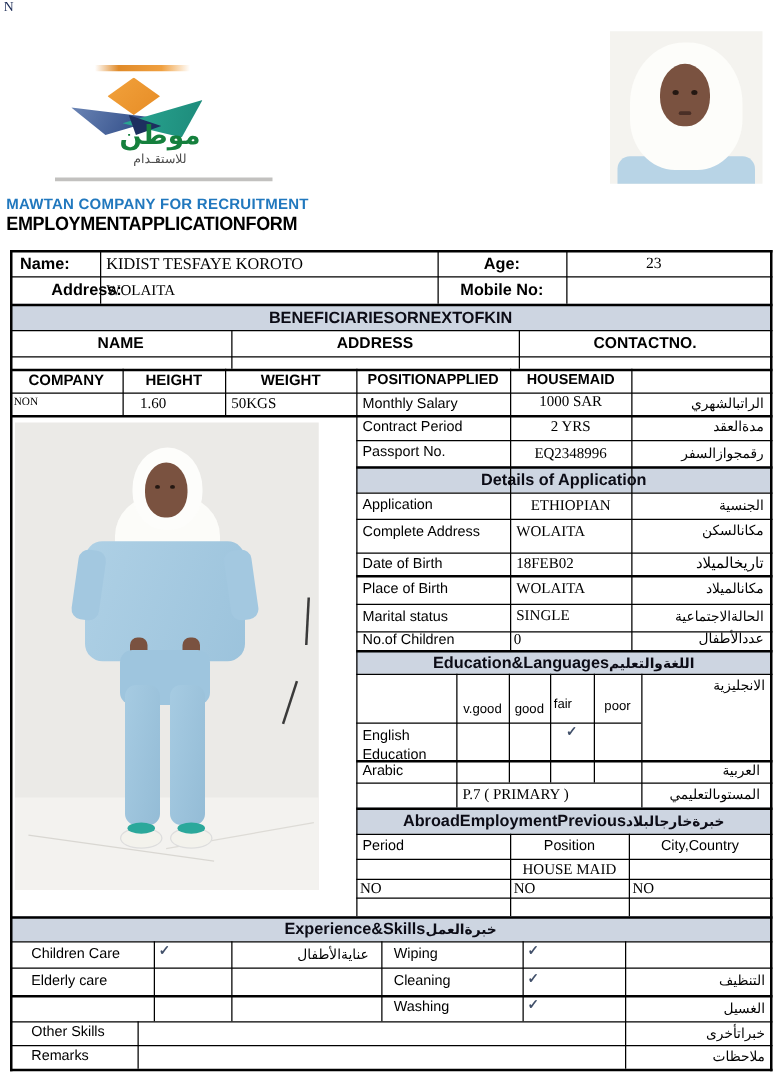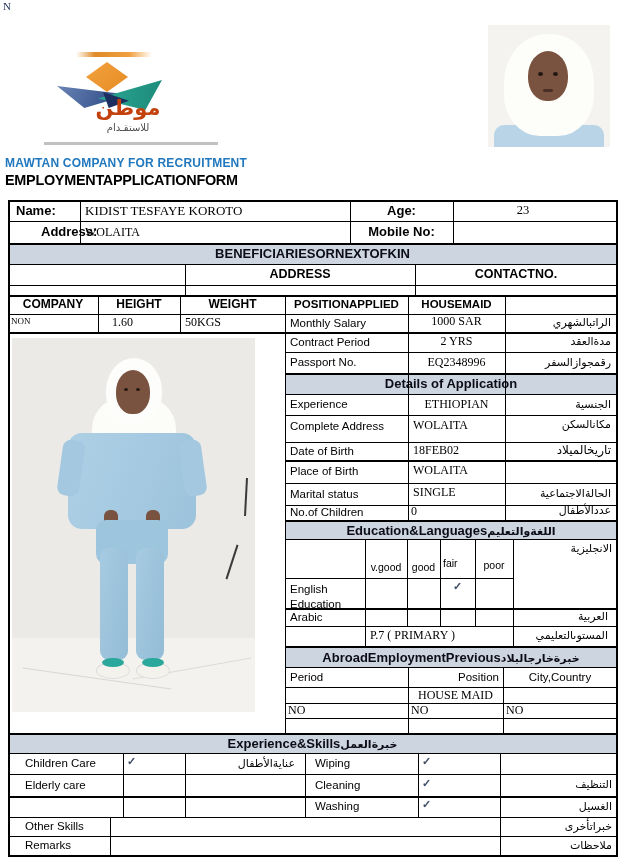--- a/index.html
+++ b/index.html
@@ -24,21 +24,21 @@
 <div id="page">
 
   <div class="t s" style="left:3px;top:0px;font-size:11px;color:#1a2a55;">N</div>
 
   <div>
     <div class="shape" style="left:76px;top:52px;width:76px;height:5px;background:linear-gradient(90deg,rgba(224,138,40,0),#e08a28 25%,#f0a040 70%,rgba(240,160,64,0));"></div>
     <div class="shape" style="left:86px;top:62px;width:42px;height:30px;background:linear-gradient(135deg,#f2a23c,#e68c26);clip-path:polygon(50% 0,100% 50%,50% 100%,0 50%);"></div>
     <div class="shape" style="left:57px;top:84px;width:72px;height:24px;background:linear-gradient(120deg,#6b85b5,#23407e);clip-path:polygon(0 8%,100% 45%,38% 100%);"></div>
     <div class="shape" style="left:98px;top:80px;width:64px;height:30px;background:linear-gradient(100deg,#2aa893,#1d8a7a);clip-path:polygon(100% 0,0 62%,74% 100%);"></div>
     <div class="shape" style="left:103px;top:92px;width:26px;height:16px;background:#1d2f5f;clip-path:polygon(0 0,100% 55%,22% 100%);"></div>
-    <div class="t ar c" style="left:88px;top:96px;width:80px;font-size:21px;font-weight:bold;color:#c2410c;text-align:center;">موطن</div>
+    <div class="t ar c" style="left:88px;top:96px;width:80px;font-size:21px;font-weight:bold;color:#15803d;text-align:center;">موطن</div>
     <div class="t ar c" style="left:88px;top:122px;width:80px;font-size:10px;color:#4d4d4d;text-align:center;">للاستقـدام</div>
     <div class="shape" style="left:44px;top:142px;width:174px;height:3px;background:#c2c1bf;"></div>
   </div>
 
   <div class="shape" style="left:488px;top:25px;width:122px;height:122px;background:#f4f3ef;">
     <div class="shape" style="left:6px;top:100px;width:110px;height:22px;background:#b8d4e6;border-radius:10px 10px 0 0;"></div>
     <div class="shape" style="left:16px;top:9px;width:90px;height:102px;background:#fdfdfa;border-radius:48% 48% 40% 40%;"></div>
     <div class="shape" style="left:40px;top:26px;width:40px;height:50px;background:#7a5240;border-radius:50% 50% 46% 46%;"></div>
     <div class="shape" style="left:50px;top:47px;width:5px;height:4px;background:#241812;border-radius:50%;"></div>
     <div class="shape" style="left:65px;top:47px;width:5px;height:4px;background:#241812;border-radius:50%;"></div>
@@ -82,20 +82,21 @@
   <div class="t b" style="left:16px;top:200px;line-height:21px;font-size:13px;">Name:</div>
   <div class="t s" style="left:85px;top:200px;line-height:21px;font-size:13px;">KIDIST TESFAYE KOROTO</div>
   <div class="t b c" style="left:350px;top:200px;width:103px;line-height:21px;font-size:13px;">Age:</div>
   <div class="t s c" style="left:453px;top:200px;width:140px;line-height:21px;font-size:12.5px;">23</div>
   <div class="t b" style="left:16px;top:221px;line-height:22px;font-size:13px;margin-left:25px;">Address:</div>
   <div class="t s" style="left:85px;top:221px;line-height:22px;font-size:12px;">WOLAITA</div>
   <div class="t b c" style="left:350px;top:221px;width:103px;line-height:22px;font-size:13px;">Mobile No:</div>
   <div class="t s" style="left:460px;top:221px;line-height:22px;font-size:12px;"></div>
 
   <div class="t c bandtxt" style="left:8px;top:243px;width:609px;line-height:21px;font-size:13px;">BENEFICIARIESORNEXTOFKIN</div>
+  <div class="t b c" style="left:8px;top:264px;width:177px;line-height:21px;font-size:12.5px;">NAME</div>
   <div class="t b c" style="left:185px;top:264px;width:230px;line-height:21px;font-size:12.5px;">ADDRESS</div>
   <div class="t b c" style="left:415px;top:264px;width:202px;line-height:21px;font-size:12.5px;">CONTACTNO.</div>
 
   <div class="t b c" style="left:8px;top:295px;width:90px;line-height:19px;font-size:12px;">COMPANY</div>
   <div class="t b c" style="left:98px;top:295px;width:82px;line-height:19px;font-size:12px;">HEIGHT</div>
   <div class="t b c" style="left:180px;top:295px;width:105px;line-height:19px;font-size:12px;">WEIGHT</div>
   <div class="t b c" style="left:285px;top:295px;width:123px;line-height:19px;font-size:11.5px;">POSITIONAPPLIED</div>
   <div class="t b c" style="left:408px;top:295px;width:97px;line-height:19px;font-size:11.5px;">HOUSEMAID</div>
   <div class="t s" style="left:11px;top:316px;font-size:9px;">NON</div>
   <div class="t s" style="left:112px;top:314px;line-height:17px;font-size:12px;">1.60</div>
@@ -105,31 +106,32 @@
   <div class="t val c" style="left:408px;top:313px;width:97px;line-height:17px;">1000 SAR</div>
   <div class="t ar" style="left:505px;top:314px;width:106px;line-height:18px;font-size:11px;">الراتبالشهري</div>
   <div class="t lbl" style="left:290px;top:332px;line-height:20px;">Contract Period</div>
   <div class="t val c" style="left:408px;top:332px;width:97px;line-height:19px;">2 YRS</div>
   <div class="t ar" style="left:505px;top:332px;width:106px;line-height:20px;font-size:11px;">مدةالعقد</div>
   <div class="t lbl" style="left:290px;top:352px;line-height:21px;">Passport No.</div>
   <div class="t val c" style="left:408px;top:352px;width:97px;line-height:20px;">EQ2348996</div>
   <div class="t ar" style="left:505px;top:352px;width:106px;line-height:21px;font-size:11px;">رقمجوازالسفر</div>
 
   <div class="t c bandtxt" style="left:285px;top:373px;width:332px;line-height:21px;font-size:13px;">Details of Application</div>
-  <div class="t lbl" style="left:290px;top:394px;line-height:21px;">Experience</div>
+  <div class="t lbl" style="left:290px;top:394px;line-height:21px;">Application</div>
   <div class="t val c" style="left:408px;top:394px;width:97px;line-height:20px;">ETHIOPIAN</div>
   <div class="t ar" style="left:505px;top:394px;width:106px;line-height:21px;font-size:11px;">الجنسية</div>
   <div class="t lbl" style="left:290px;top:417px;line-height:18px;">Complete Address</div>
   <div class="t val" style="left:413px;top:416px;line-height:18px;">WOLAITA</div>
   <div class="t ar" style="left:505px;top:416px;width:106px;line-height:18px;font-size:11px;">مكانالسكن</div>
   <div class="t lbl" style="left:290px;top:442px;line-height:18px;">Date of Birth</div>
   <div class="t val" style="left:413px;top:441px;line-height:18px;">18FEB02</div>
   <div class="t ar" style="left:505px;top:441px;width:106px;line-height:18px;font-size:12px;">تاريخالميلاد</div>
   <div class="t lbl" style="left:290px;top:460px;line-height:22px;">Place of Birth</div>
   <div class="t val" style="left:413px;top:460px;line-height:20px;">WOLAITA</div>
+  <div class="t ar" style="left:505px;top:460px;width:106px;line-height:22px;font-size:11px;">مكانالميلاد</div>
   <div class="t lbl" style="left:290px;top:483px;line-height:22px;">Marital status</div>
   <div class="t val" style="left:413px;top:483px;line-height:19px;">SINGLE</div>
   <div class="t ar" style="left:505px;top:483px;width:106px;line-height:22px;font-size:11px;">الحالةالاجتماعية</div>
   <div class="t lbl" style="left:290px;top:505px;line-height:15px;">No.of Children</div>
   <div class="t val" style="left:411px;top:504px;line-height:15px;">0</div>
   <div class="t ar" style="left:505px;top:503px;width:106px;line-height:15px;font-size:11px;">عددالأطفال</div>
 
   <div class="t c" style="left:285px;top:520px;width:332px;line-height:19px;">
     <span class="bandtxt" style="font-size:13px;">Education&amp;Languages</span><span class="ar bandtxt" style="font-size:11px;">اللغةوالتعليم</span>
   </div>
@@ -143,21 +145,21 @@
   <div class="t lbl" style="left:290px;top:608px;line-height:18px;">Arabic</div>
   <div class="t ar" style="left:513px;top:608px;width:95px;line-height:18px;font-size:11px;">العربية</div>
   <div class="t lbl" style="left:290px;top:594px;line-height:20px;">Education</div>
   <div class="t val" style="left:370px;top:626px;line-height:19px;">P.7 ( PRIMARY )</div>
   <div class="t ar" style="left:513px;top:626px;width:95px;line-height:20px;font-size:11px;">المستوىالتعليمي</div>
 
   <div class="t c" style="left:285px;top:646px;width:332px;line-height:21px;">
     <span class="bandtxt" style="font-size:13px;">AbroadEmploymentPrevious</span><span class="ar bandtxt" style="font-size:11px;">خبرةخارجالبلاد</span>
   </div>
   <div class="t lbl" style="left:290px;top:667px;line-height:20px;">Period</div>
-  <div class="t lbl c" style="left:392px;top:667px;width:95px;line-height:20px;padding-left:39px;">Position</div>
+  <div class="t lbl c" style="left:408px;top:667px;width:95px;line-height:20px;">Position</div>
   <div class="t lbl c" style="left:503px;top:667px;width:114px;line-height:20px;">City,Country</div>
   <div class="t val c" style="left:408px;top:687px;width:95px;line-height:16px;">HOUSE MAID</div>
   <div class="t val" style="left:288px;top:703px;line-height:15px;">NO</div>
   <div class="t val" style="left:411px;top:703px;line-height:15px;">NO</div>
   <div class="t val" style="left:506px;top:703px;line-height:15px;">NO</div>
 
   <div class="t c" style="left:8px;top:733px;width:609px;line-height:20px;">
     <span class="bandtxt" style="font-size:13px;">Experience&amp;Skills</span><span class="ar bandtxt" style="font-size:11px;">خبرةالعمل</span>
   </div>
   <div class="t lbl" style="left:25px;top:753px;line-height:21px;">Children Care</div>

